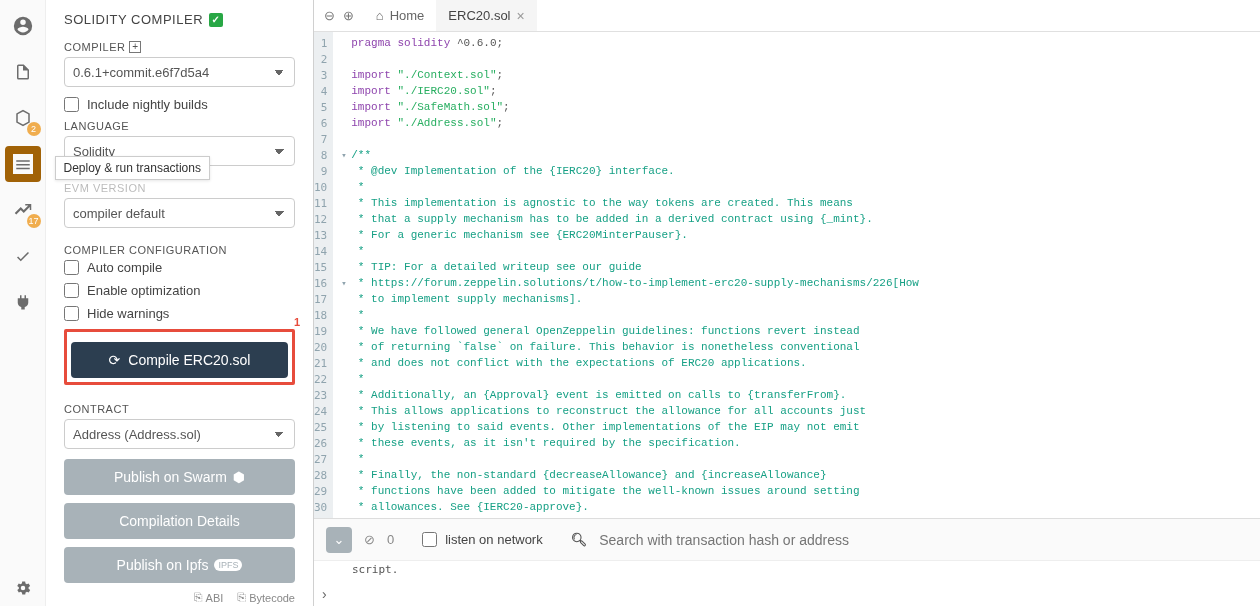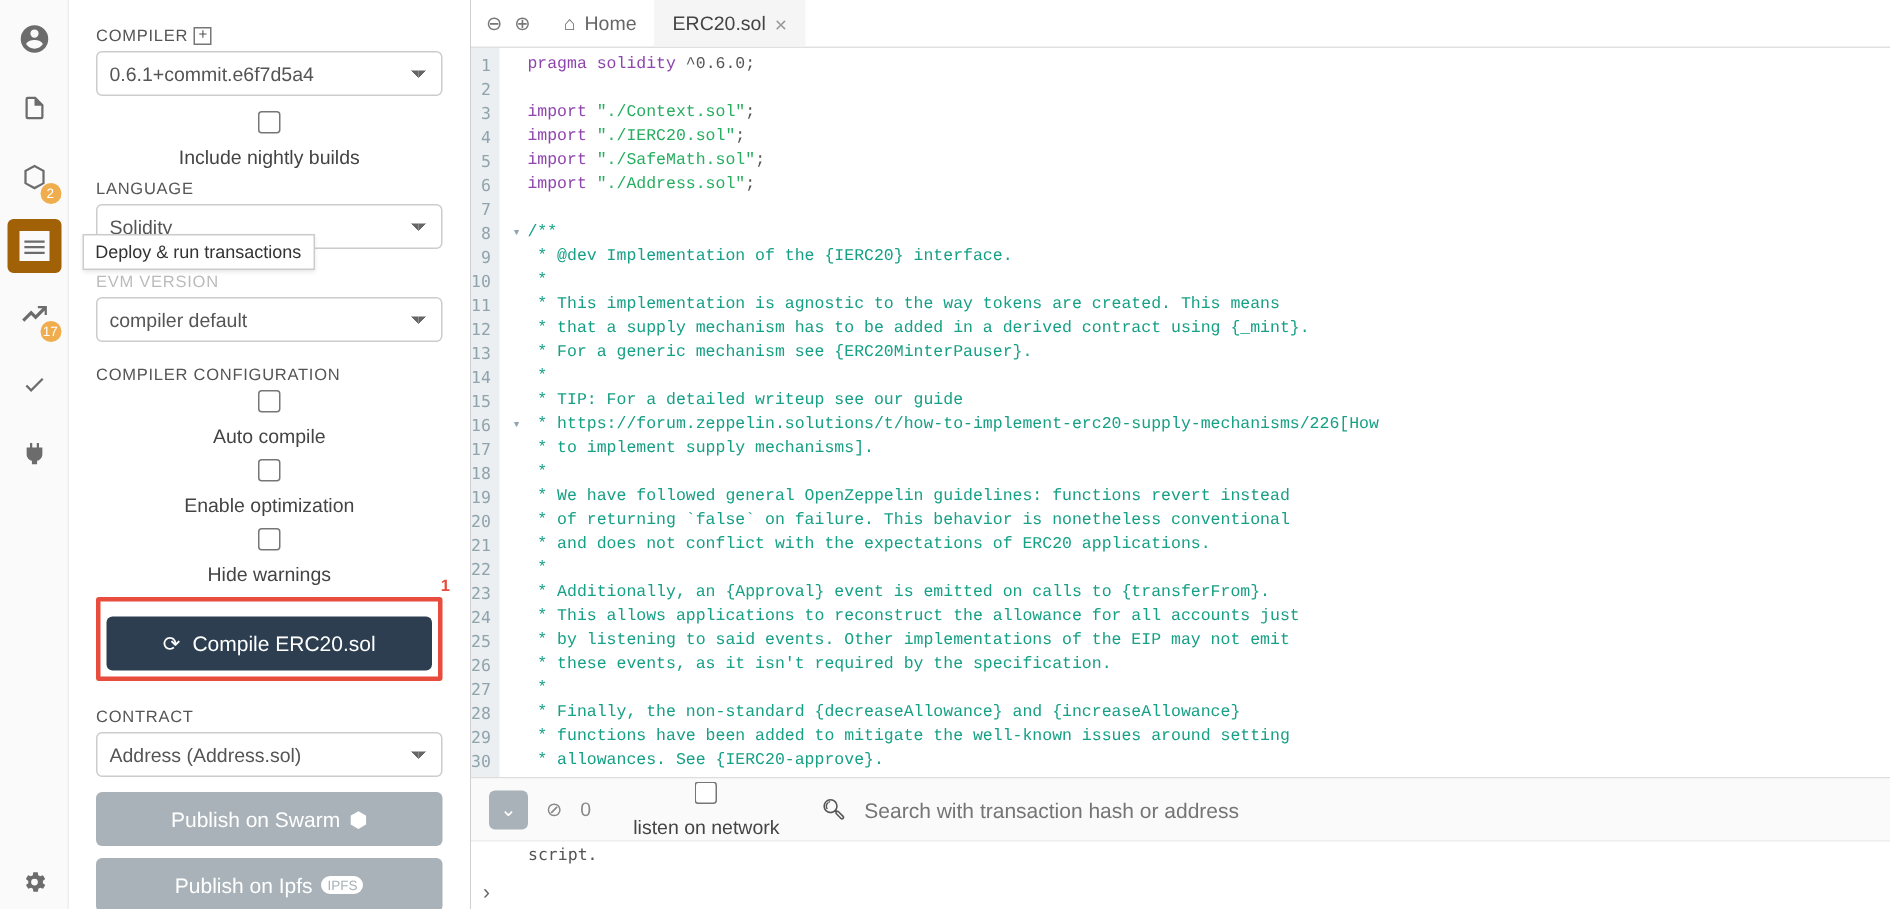--- a/index.html
+++ b/index.html
@@ -13,21 +13,21 @@
 .iconbar svg { fill: #6c6c6c; }
 .iconbar .spacer { flex: 1; }
 .sidepanel { width: 268px; background: #fff; border-right: 1px solid #d0d0d0; padding: 12px 18px 12px 18px; overflow-y: auto; position:relative; }
 .sidepanel::-webkit-scrollbar { width: 8px; }
 .sidepanel::-webkit-scrollbar-thumb { background: #ccc; border-radius: 4px; }
 .sp-title { font-size: 13px; letter-spacing: 0.5px; color: #444; font-weight: 500; margin-bottom: 14px; display:flex; align-items:center; gap:6px;}
 .sp-title .sq { width:14px; height:14px; background:#28a745; border-radius:2px; display:inline-flex; align-items:center; justify-content:center; color:#fff; font-size:10px; font-weight:bold;}
 .sp-label { font-size: 11px; letter-spacing: 0.5px; color: #555; margin-bottom: 4px; margin-top: 6px; display:flex; align-items:center; gap:4px;}
 .sp-label .plus { border:1px solid #777; width:12px; height:12px; font-size:10px; display:inline-flex; align-items:center; justify-content:center; line-height:1; }
 .sp-select { width: 100%; height: 30px; border:1px solid #ccc; border-radius:4px; padding: 4px 8px; font-size: 13px; color:#555; background:#fff; margin-bottom:10px; appearance:none; -webkit-appearance:none; background-image: linear-gradient(45deg, transparent 50%, #666 50%), linear-gradient(135deg, #666 50%, transparent 50%); background-position: calc(100% - 15px) 12px, calc(100% - 10px) 12px; background-size: 5px 5px, 5px 5px; background-repeat: no-repeat;}
-.sp-check { display:flex; align-items:center; gap:8px; font-size:13px; color:#444; margin-bottom:8px;flex-direction:column; }
+.sp-check { display:flex; align-items:center; gap:8px; font-size:13px; color:#444; margin-bottom:8px; }
 .sp-check input { width:15px; height:15px; }
 .compile-btn { width:100%; height:36px; background:#2c3e50; color:#fff; border:none; border-radius:4px; font-size:14px; display:flex; align-items:center; justify-content:center; gap:8px; cursor:pointer; margin-top:6px; }
 .highlight-box { border: 3px solid #e74c3c; padding: 4px; border-radius: 2px; margin-bottom:18px; position:relative;}
 .sec-btn { width:100%; height:36px; background:#a8b2b8; color:#fff; border:none; border-radius:4px; font-size:14px; display:flex; align-items:center; justify-content:center; gap:6px; cursor:pointer; margin-bottom:8px; }
 .footer-links { display:flex; justify-content:flex-end; gap:14px; font-size:11px; color:#888; margin-top:4px;}
 .footer-links span { display:inline-flex; align-items:center; gap:3px; }
 .main { flex:1; display:flex; flex-direction:column; min-width:0; }
 .tabbar { height:32px; background:#fff; border-bottom:1px solid #e0e0e0; display:flex; align-items:stretch; }
 .tabbar .ticons { display:flex; align-items:center; gap:8px; padding:0 10px; }
 .tabbar .tab { display:flex; align-items:center; padding:0 12px; font-size:13px; color:#444; gap:6px; }
@@ -97,20 +97,24 @@
       </div>
     <div class="spacer"></div>
     <div class="slot">
         <svg width="18" height="18" viewBox="0 0 24 24">
           <path d="M19.4 13l.1-1-.1-1 2.1-1.6-2-3.5-2.5 1a7 7 0 00-1.7-1l-.4-2.6h-4l-.4 2.6c-.6.3-1.2.6-1.7 1l-2.5-1-2 3.5L6.5 11l-.1 1 .1 1-2.1 1.6 2 3.5 2.5-1c.5.4 1.1.7 1.7 1l.4 2.6h4l.4-2.6c.6-.3 1.2-.6 1.7-1l2.5 1 2-3.5L19.4 13zM12 15a3 3 0 110-6 3 3 0 010 6z"></path>
         </svg>
       </div>
   </div>
 
   <div class="sidepanel">
+    <div class="sp-title">
+        <span>SOLIDITY COMPILER</span> 
+        <span class="sq">✓</span>
+      </div>
 
     <div class="sp-label">
         <span>COMPILER</span> 
         <span class="plus">+</span>
       </div>
     <select class="sp-select"><option>0.6.1+commit.e6f7d5a4</option></select>
     <label class="sp-check">
         <input type="checkbox" style="">
         <span>Include nightly builds</span>
       </label>
@@ -143,25 +147,25 @@
       </button>
     </div>
 
     <div class="sp-label">CONTRACT</div>
     <select class="sp-select"><option>Address (Address.sol)</option></select>
 
     <button class="sec-btn">
         <span>Publish on Swarm</span> 
         <span>⬢</span>
       </button>
+    <button class="sec-btn">Compilation Details</button>
     <button class="sec-btn">
         <span>Publish on Ipfs</span> 
         <span style="font-size:9px;background:#fff;color:#a8b2b8;border-radius:8px;padding:1px 4px;">IPFS</span>
       </button>
-    <button class="sec-btn">Compilation Details</button>
 
     <div class="footer-links">
       <span>⎘ <span>ABI</span></span>
       <span>⎘ <span>Bytecode</span></span>
     </div>
   </div>
 
   <div class="main">
     <div class="tabbar">
       <div class="ticons">

